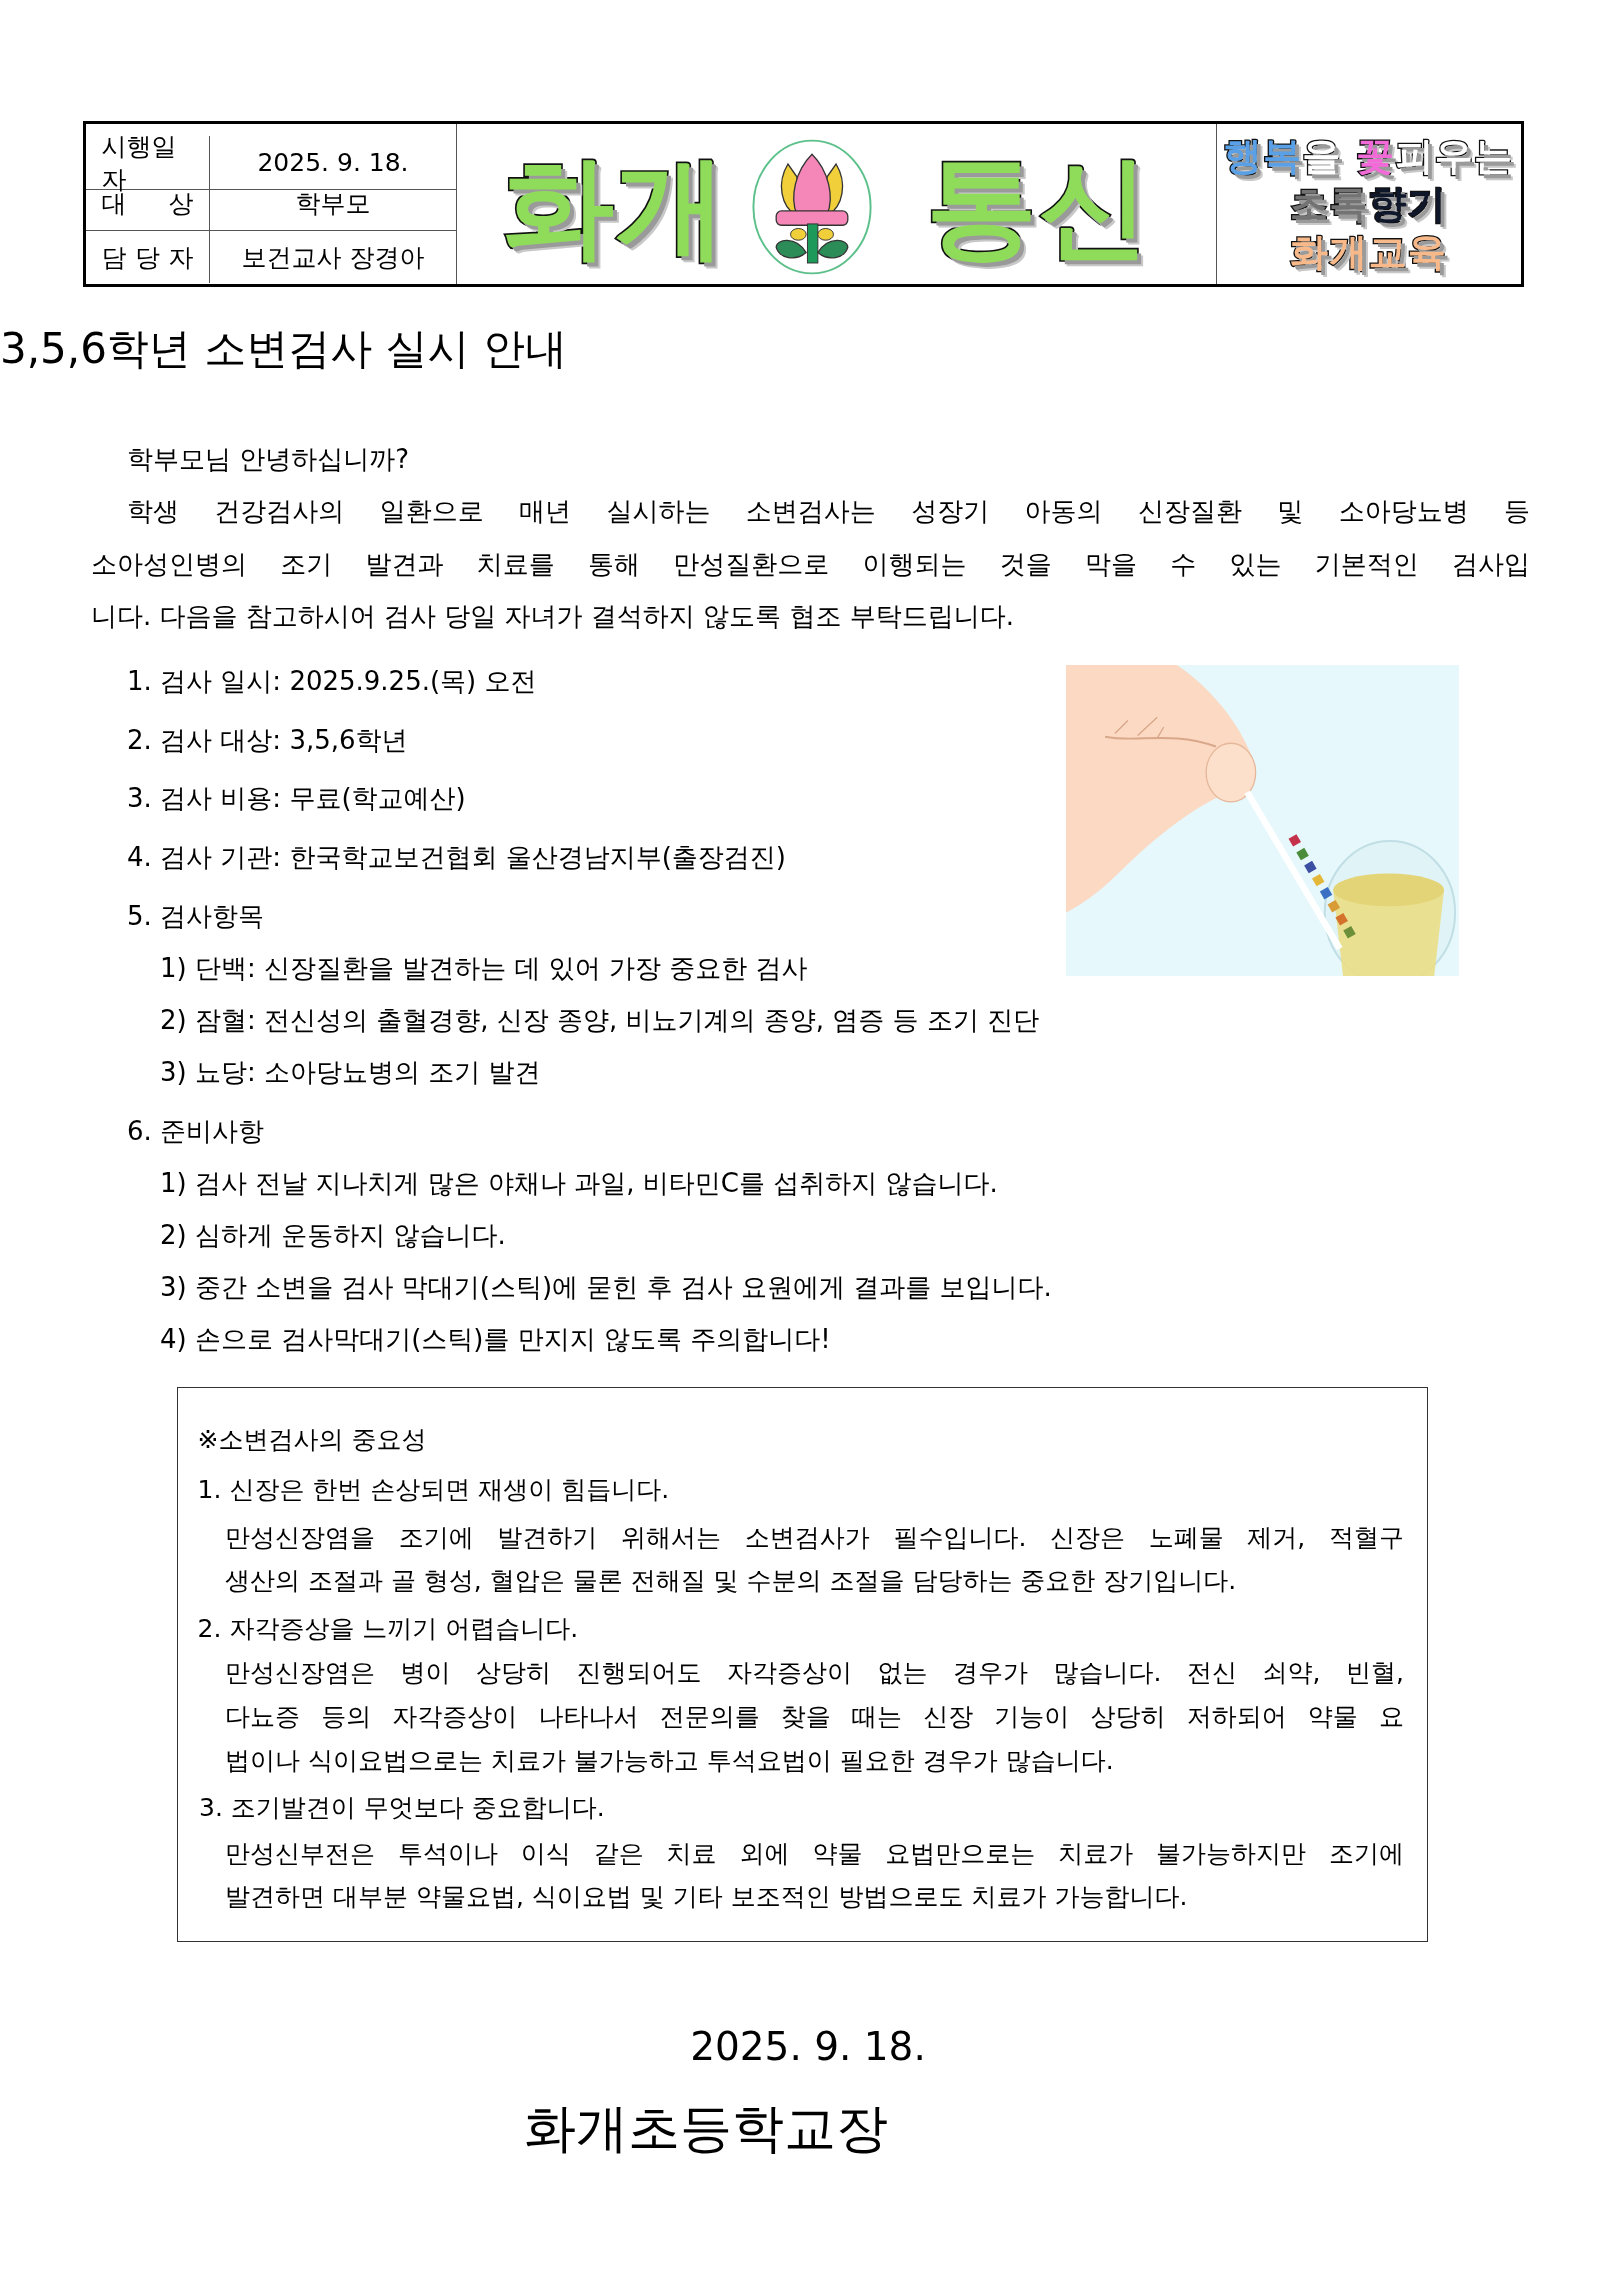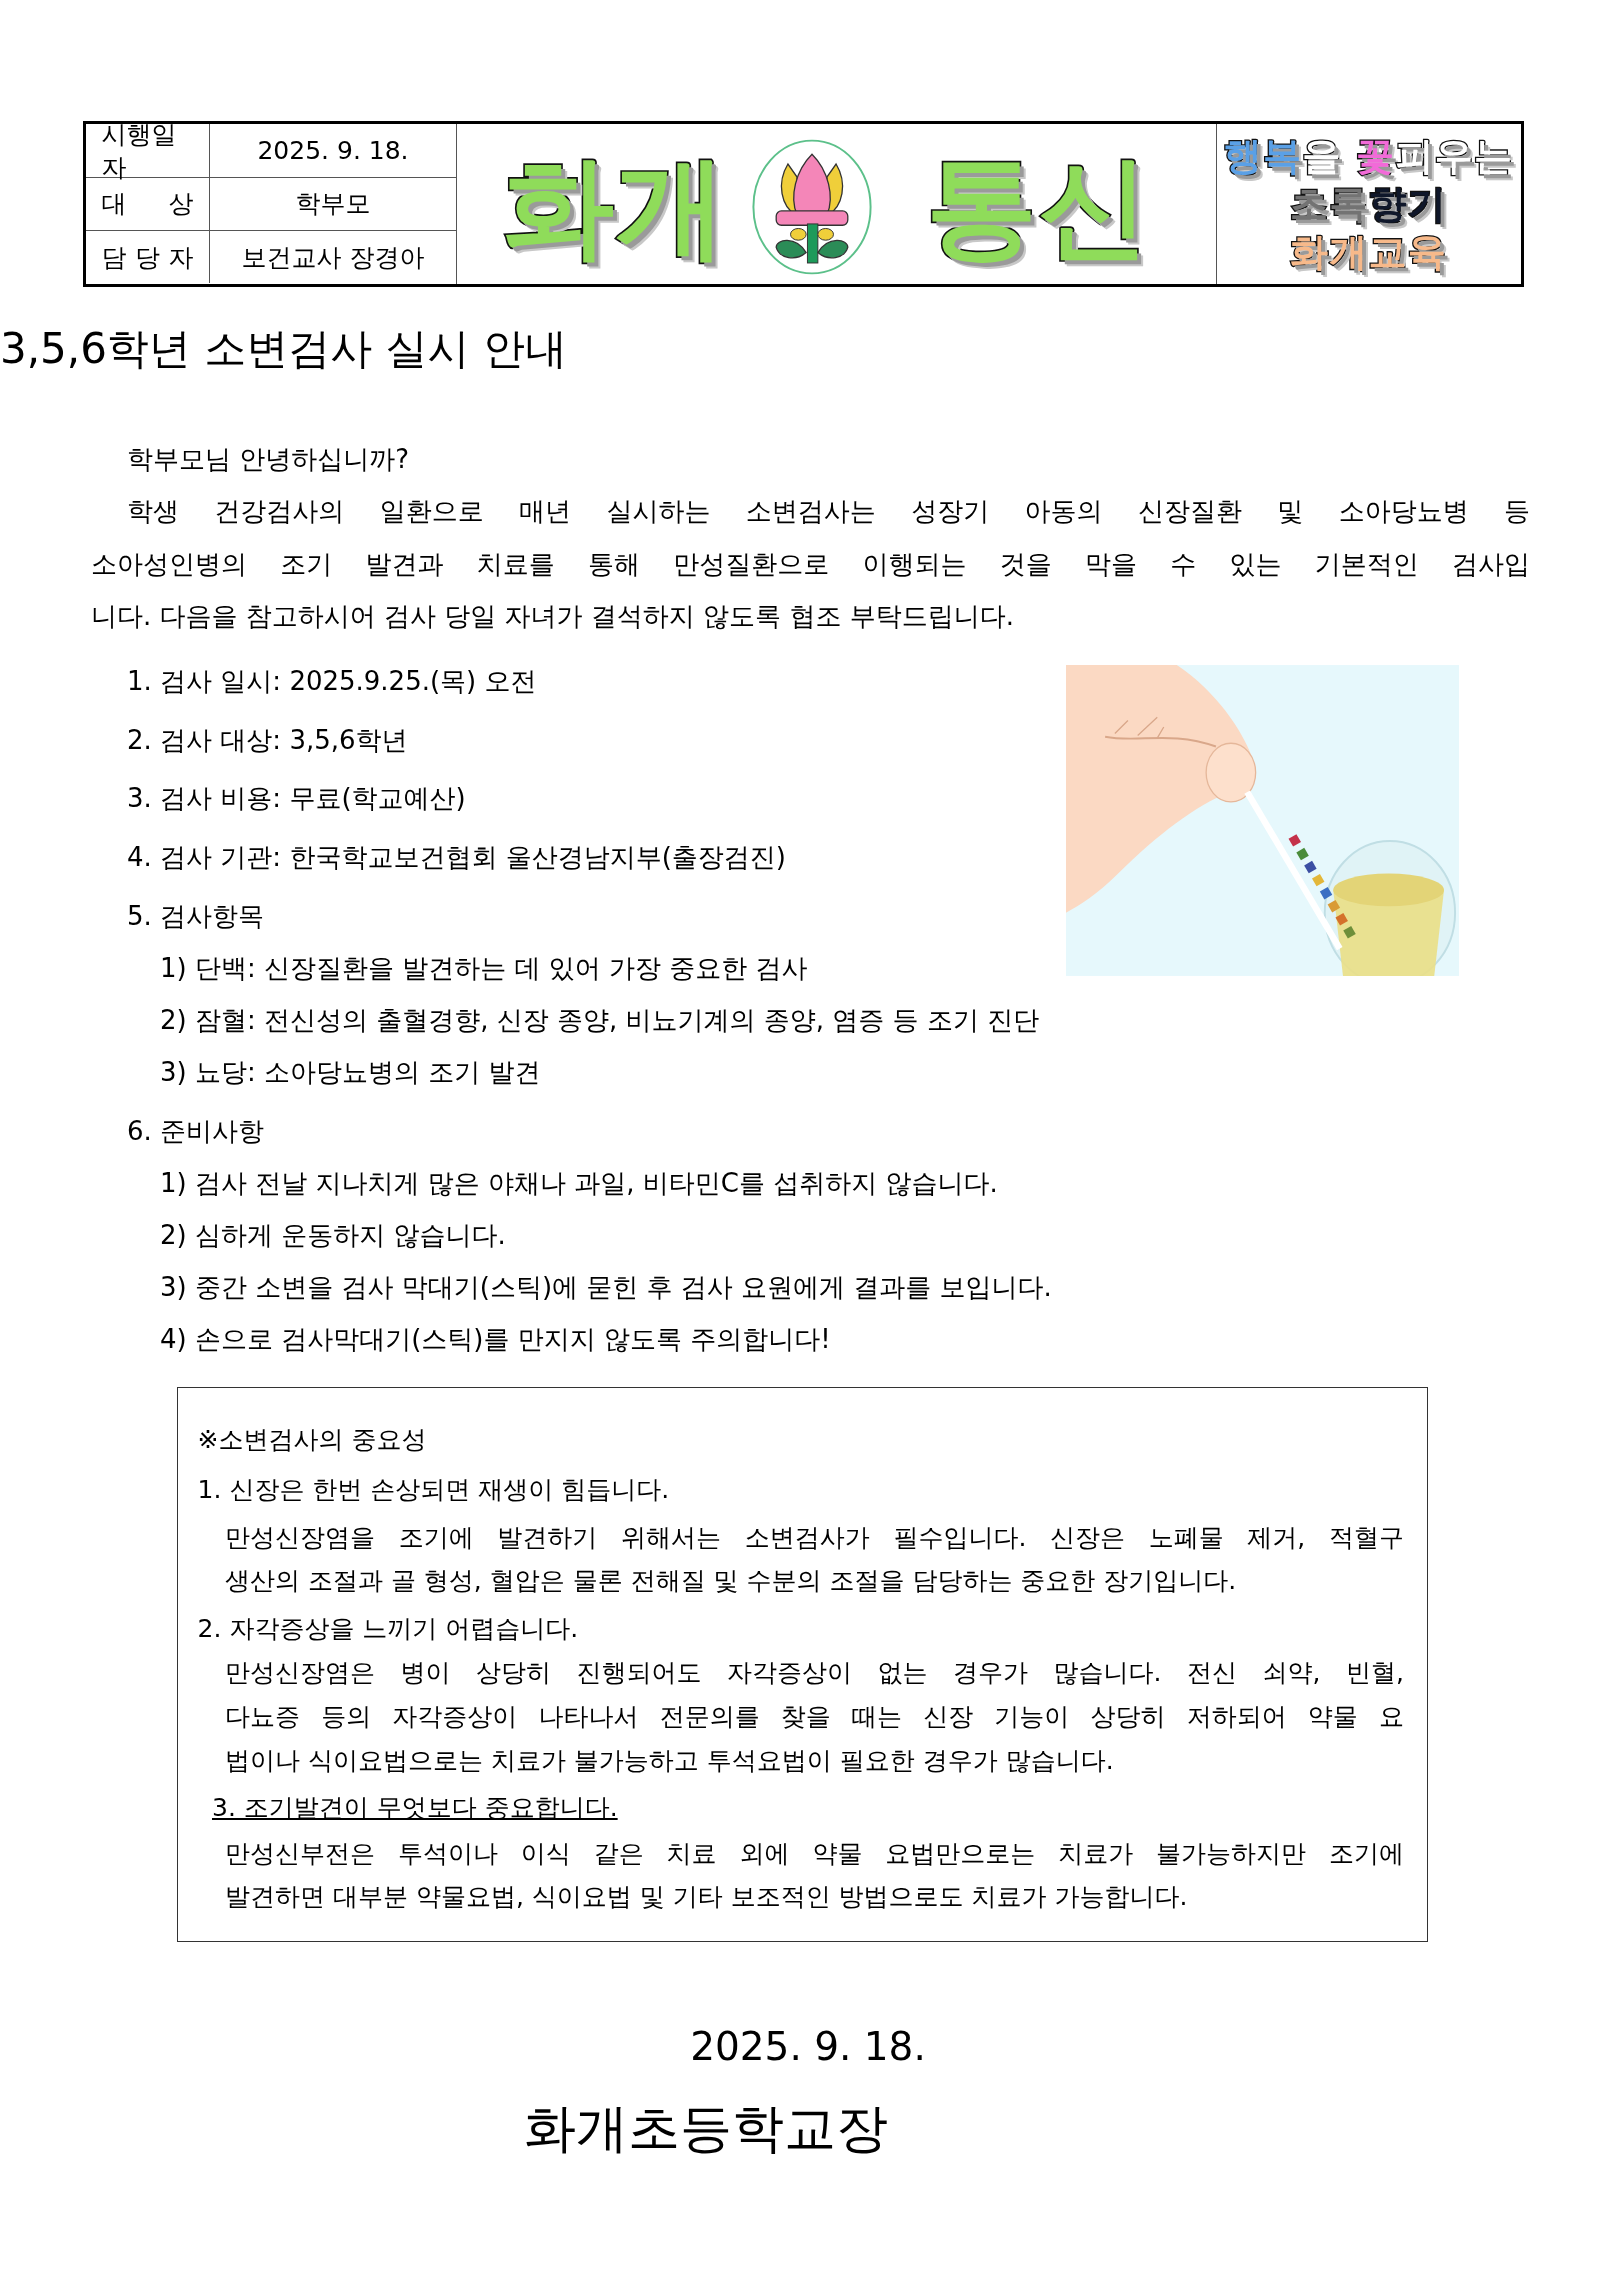--- a/index.html
+++ b/index.html
@@ -3,21 +3,21 @@
 <meta charset="utf-8">
 <style>
   html, body { margin:0; padding:0; background:#ffffff; }
   body { width:1616px; height:2284px; position:relative; overflow:hidden;
          font-family:"DejaVu Sans", "Liberation Sans", sans-serif; color:#000; }
   .abs { position:absolute; }
 
   
   #hdr { left:83px; top:121px; width:1441px; height:166px; border:3.3px solid #000; box-sizing:border-box; }
   #hdr .row { position:absolute; left:0; width:370px; height:53px; display:flex; }
-  #hdr .row.r0 { top:0; border-bottom:1px solid #555; }
+  #hdr .row.r0 { top:12px; border-bottom:1px solid #555; }
   #hdr .row.r1 { top:53px; border-bottom:1px solid #555; }
   #hdr .row.r2 { top:107px; height:52px; }
   #hdr .lbl { width:124px; border-right:1px solid #555; display:flex; align-items:center;
               justify-content:space-between; padding:0 15.6px; box-sizing:border-box; font-size:25px; }
   #hdr .val { flex:1; display:flex; align-items:center; justify-content:center; font-size:25px; }
   #hdr .logo-cell { position:absolute; left:370px; top:0; width:761px; height:100%;
                     border-left:1px solid #555; border-right:1px solid #555; box-sizing:border-box; }
   #hdr .slogan-cell { position:absolute; left:1130px; top:0; right:0; height:100%;
                       display:flex; flex-direction:column; align-items:center; justify-content:center; }
 
@@ -181,20 +181,20 @@
 
   <div class="abs box-text" style="left:19.6px; top:86px;">1. 신장은 한번 손상되면 재생이 힘듭니다.</div>
   <div class="abs box-text box-just" style="left:47px; top:134px;">만성신장염을 조기에 발견하기 위해서는 소변검사가 필수입니다. 신장은 노폐물 제거, 적혈구</div>
   <div class="abs box-text" style="left:47px; top:177px;">생산의 조절과 골 형성, 혈압은 물론 전해질 및 수분의 조절을 담당하는 중요한 장기입니다.</div>
 
   <div class="abs box-text" style="left:19.6px; top:225px;">2. 자각증상을 느끼기 어렵습니다.</div>
   <div class="abs box-text box-just" style="left:47px; top:269px;">만성신장염은 병이 상당히 진행되어도 자각증상이 없는 경우가 많습니다. 전신 쇠약, 빈혈,</div>
   <div class="abs box-text" style="left:47px; top:357px;">법이나 식이요법으로는 치료가 불가능하고 투석요법이 필요한 경우가 많습니다.</div>
   <div class="abs box-text box-just" style="left:47px; top:313px;">다뇨증 등의 자각증상이 나타나서 전문의를 찾을 때는 신장 기능이 상당히 저하되어 약물 요</div>
 
-  <div class="abs box-text" style="left:34px; top:404px;text-decoration:underline;">3. 조기발견이 무엇보다 중요합니다.</div>
+  <div class="abs box-text" style="left:21px; top:404px;">3. 조기발견이 무엇보다 중요합니다.</div>
   <div class="abs box-text box-just" style="left:47px; top:450px;">만성신부전은 투석이나 이식 같은 치료 외에 약물 요법만으로는 치료가 불가능하지만 조기에</div>
   <div class="abs box-text" style="left:47px; top:493px;">발견하면 대부분 약물요법, 식이요법 및 기타 보조적인 방법으로도 치료가 가능합니다.</div>
 </div>
 
 <div id="footer-date" class="abs">2025. 9. 18.</div>
 <div id="footer-school" class="abs">화개초등학교장</div>
 
 
 </body></html>

